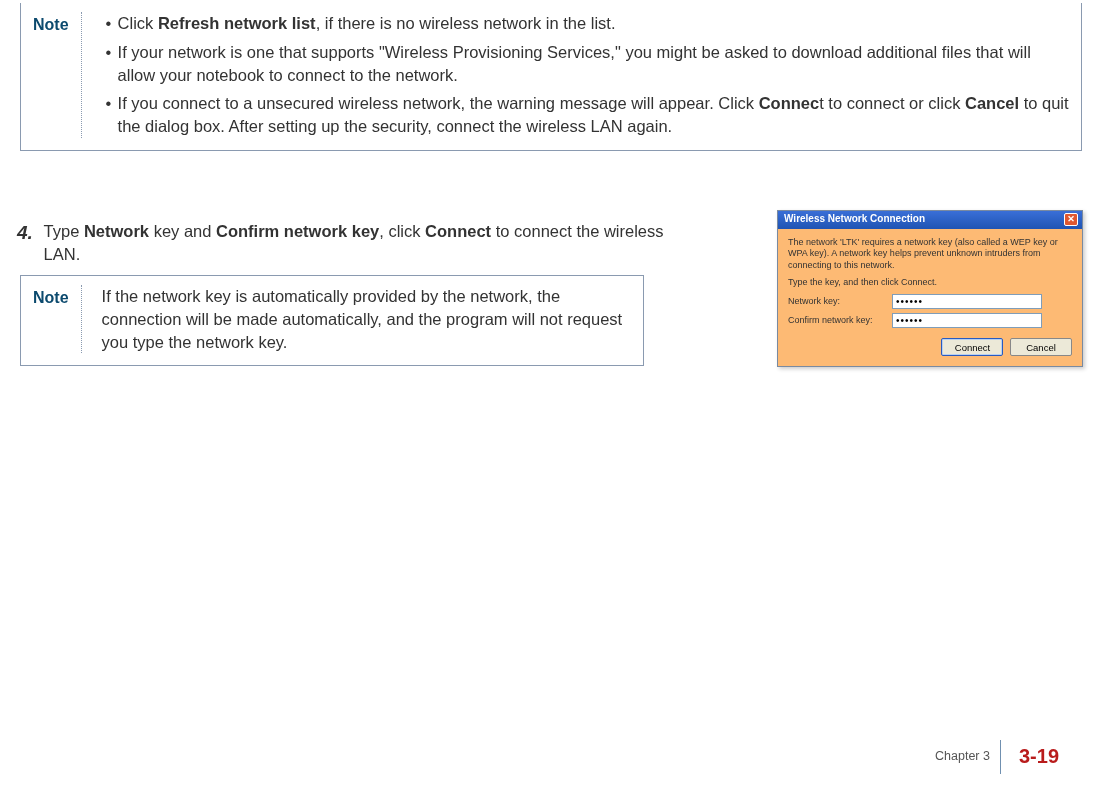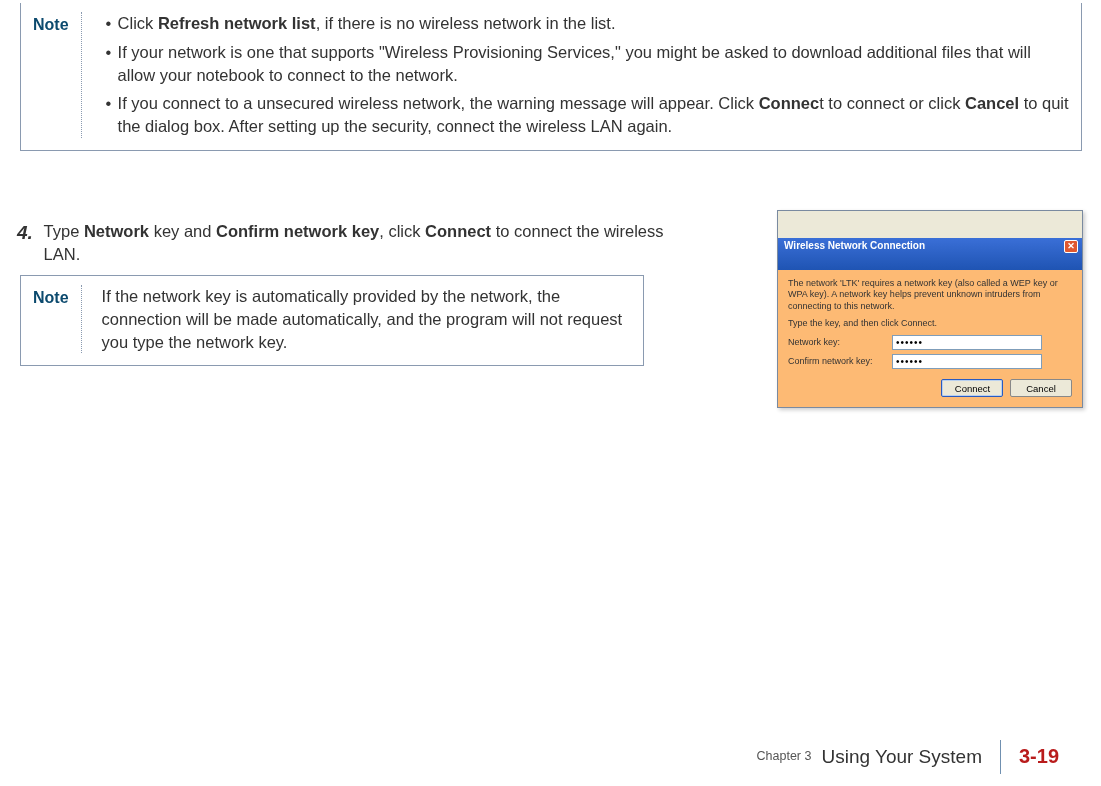--- a/index.html
+++ b/index.html
@@ -101,30 +101,29 @@
     top: 210px;
     width: 306px;
     border: 1px solid #7a8aa0;
     background: #ece9d8;
     box-shadow: 2px 2px 4px rgba(0,0,0,0.2);
     font-family: Tahoma, sans-serif;
     font-size: 9px;
     line-height: 1.25;
   }
   .titlebar {
-    height: 32px;
+    height: 18px;
     background: linear-gradient(to bottom, #3a6fd7, #1f54b3);
     color: #fff;
     font-size: 10px;
     font-weight: 700;
     padding: 2px 4px 0 6px;
     display: flex;
     justify-content: space-between;
     align-items: flex-start;
-    margin-top: 27px;
   }
   .closebtn {
     width: 14px;
     height: 13px;
     background: #e05830;
     border: 1px solid #fff;
     border-radius: 2px;
     color: #fff;
     font-size: 9px;
     line-height: 11px;
@@ -267,16 +266,15 @@
     </div>
     <div class="dlg-buttons">
       <button class="primary">Connect</button>
       <button>Cancel</button>
     </div>
   </div>
 </div>
 
 <div class="footer">
   <span class="chapter-label">Chapter 3</span>
-  <span class="chapter-title">Using Your System</span>
   <span class="page-divider"></span>
   <span class="page-num">3-19</span>
 </div>
 
 </body></html>

